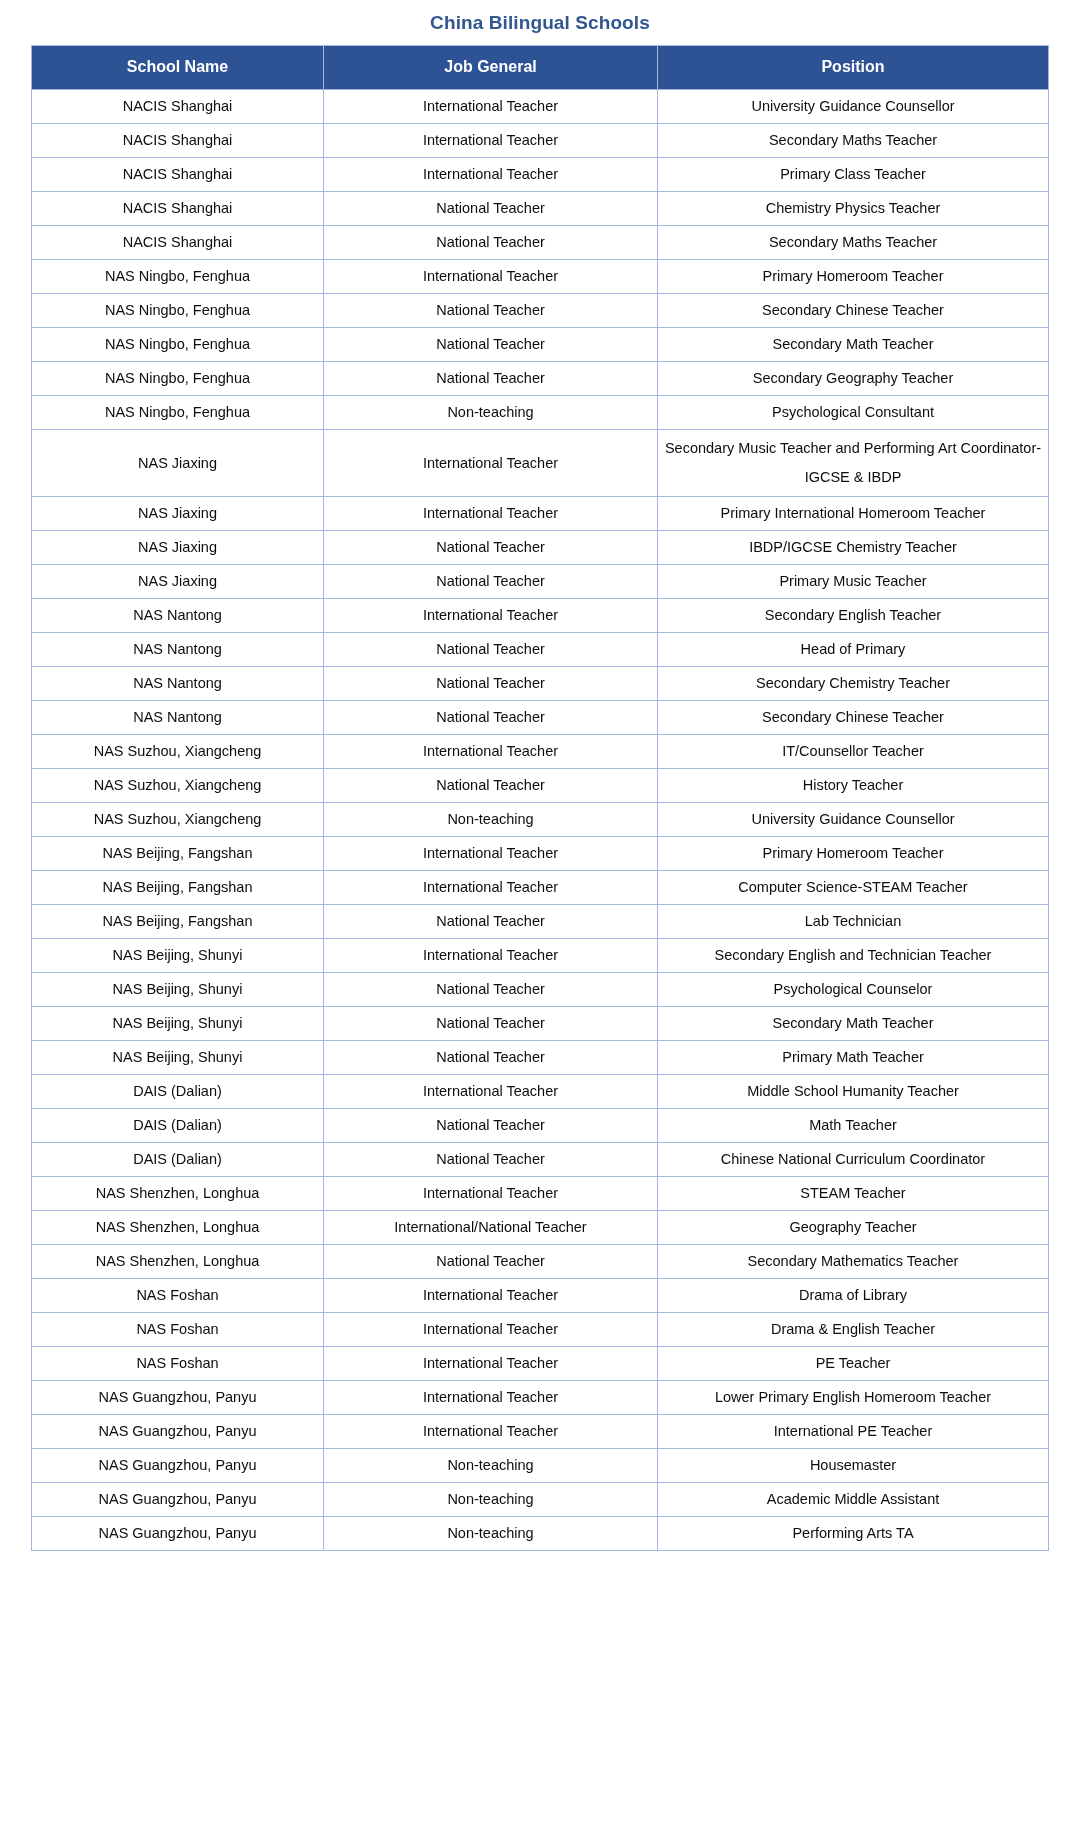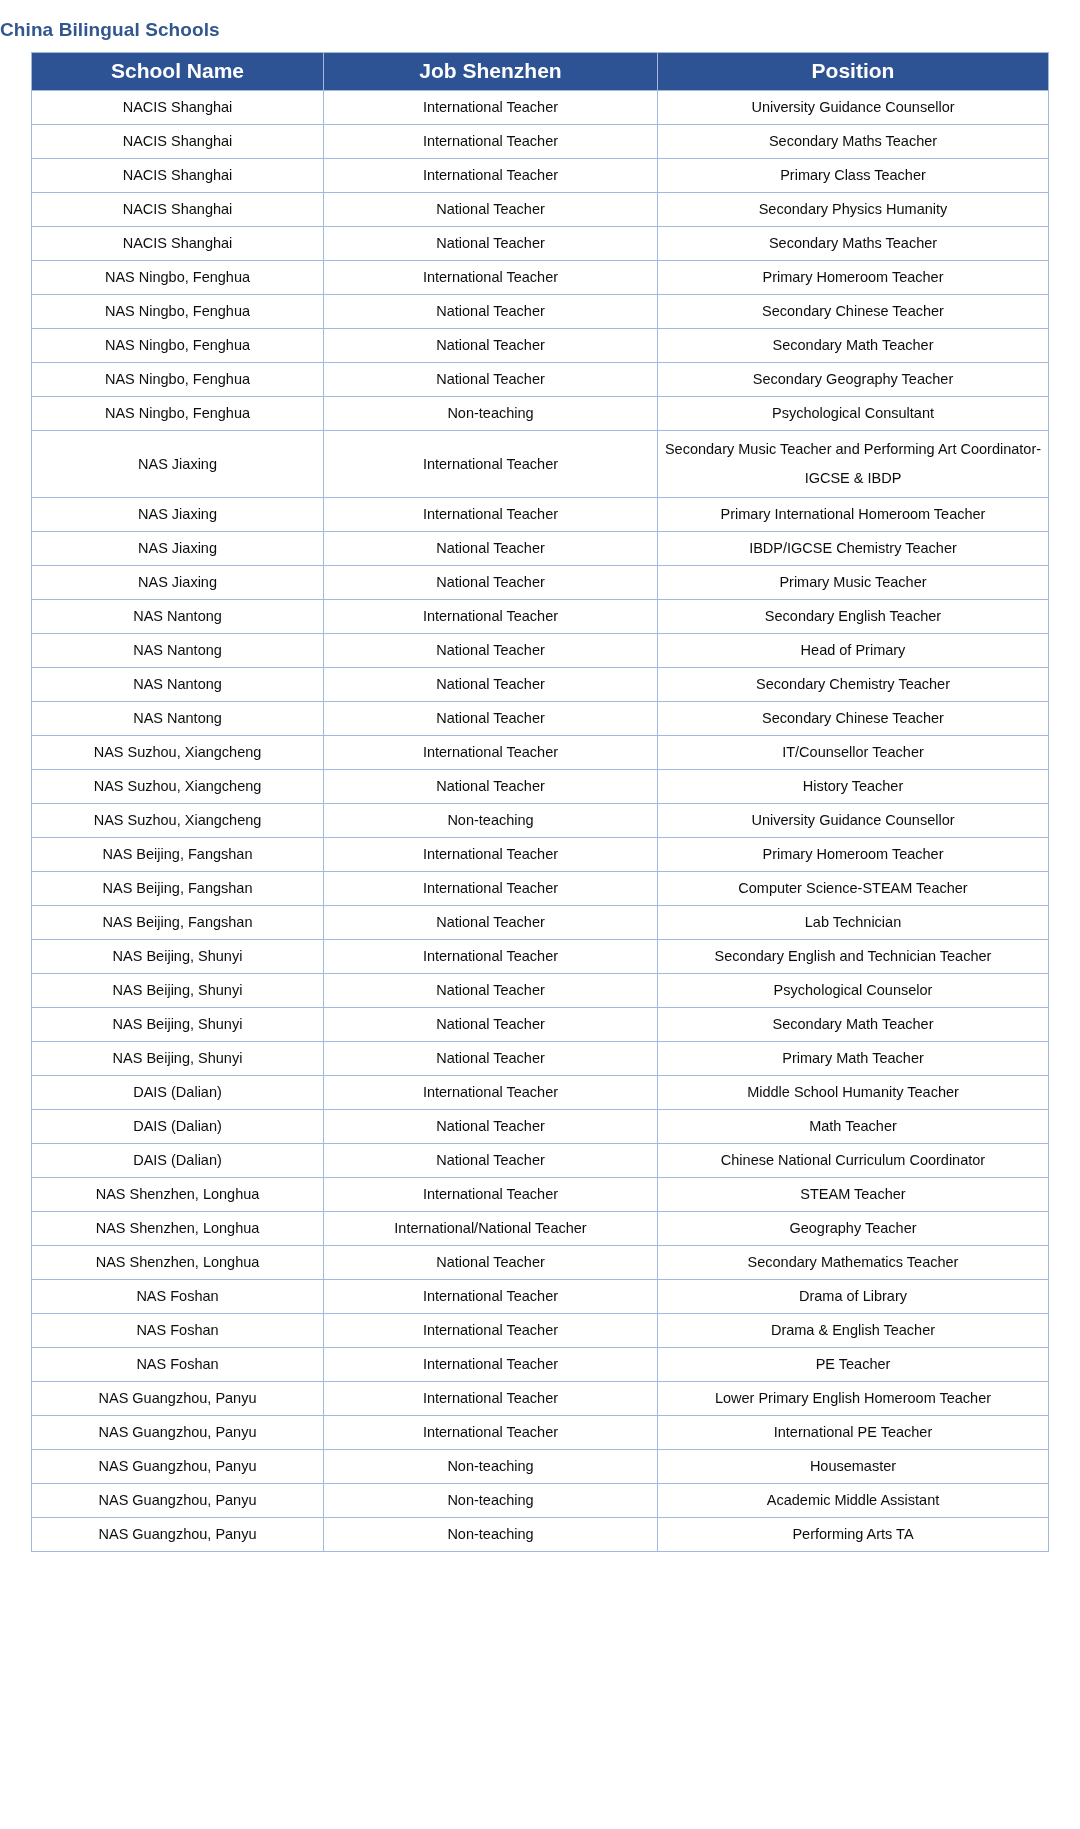--- a/index.html
+++ b/index.html
@@ -10,48 +10,49 @@
     font-family: "Liberation Sans", sans-serif;
   }
   .page {
     width: 1080px;
     height: 1829px;
     position: relative;
     background: #ffffff;
     padding: 0;
   }
   .title {
+    text-align: center;
     font-size: 19px;
     font-weight: bold;
     color: #32578F;
     letter-spacing: 0.1px;
-    padding-top: 20px;
+    padding-top: 13px;
     padding-bottom: 11px;
     line-height: 1.1;
   }
   .table-wrap {
     margin: 0 31px 0 31px;
     width: 1017px;
   }
   table.jobs {
     width: 1017px;
     border-collapse: collapse;
     table-layout: fixed;
   }
   table.jobs col.c-school { width: 292px; }
   table.jobs col.c-category { width: 334px; }
   table.jobs col.c-position { width: 391px; }
 
   table.jobs thead th {
     background: #2E5395;
     color: #ffffff;
-    font-size: 21px;
+    font-size: 16px;
     font-weight: bold;
     text-align: center;
-    height: 38px;
+    height: 44px;
     padding: 0 4px;
     border: 1px solid #A3B8DC;
     vertical-align: middle;
   }
   table.jobs tbody td {
     border: 1px solid #A3B8DC;
     text-align: center;
     vertical-align: middle;
     font-size: 14.5px;
     color: #0d0d0d;
@@ -79,21 +80,21 @@
   <div class="table-wrap">
     <table class="jobs">
       <colgroup>
         <col class="c-school">
         <col class="c-category">
         <col class="c-position">
       </colgroup>
       <thead>
         <tr>
           <th>School Name</th>
-          <th>Job Shenzhen</th>
+          <th>Job General</th>
           <th>Position</th>
         </tr>
       </thead>
       <tbody id="table-body">
           <tr>
             <td>NACIS Shanghai</td>
             <td>International Teacher</td>
             <td>University Guidance Counsellor</td>
           </tr>
           <tr>
@@ -102,21 +103,21 @@
             <td>Secondary Maths Teacher</td>
           </tr>
           <tr>
             <td>NACIS Shanghai</td>
             <td>International Teacher</td>
             <td>Primary Class Teacher</td>
           </tr>
           <tr>
             <td>NACIS Shanghai</td>
             <td>National Teacher</td>
-            <td>Secondary Physics Humanity</td>
+            <td>Chemistry Physics Teacher</td>
           </tr>
           <tr>
             <td>NACIS Shanghai</td>
             <td>National Teacher</td>
             <td>Secondary Maths Teacher</td>
           </tr>
           <tr>
             <td>NAS Ningbo, Fenghua</td>
             <td>International Teacher</td>
             <td>Primary Homeroom Teacher</td>

